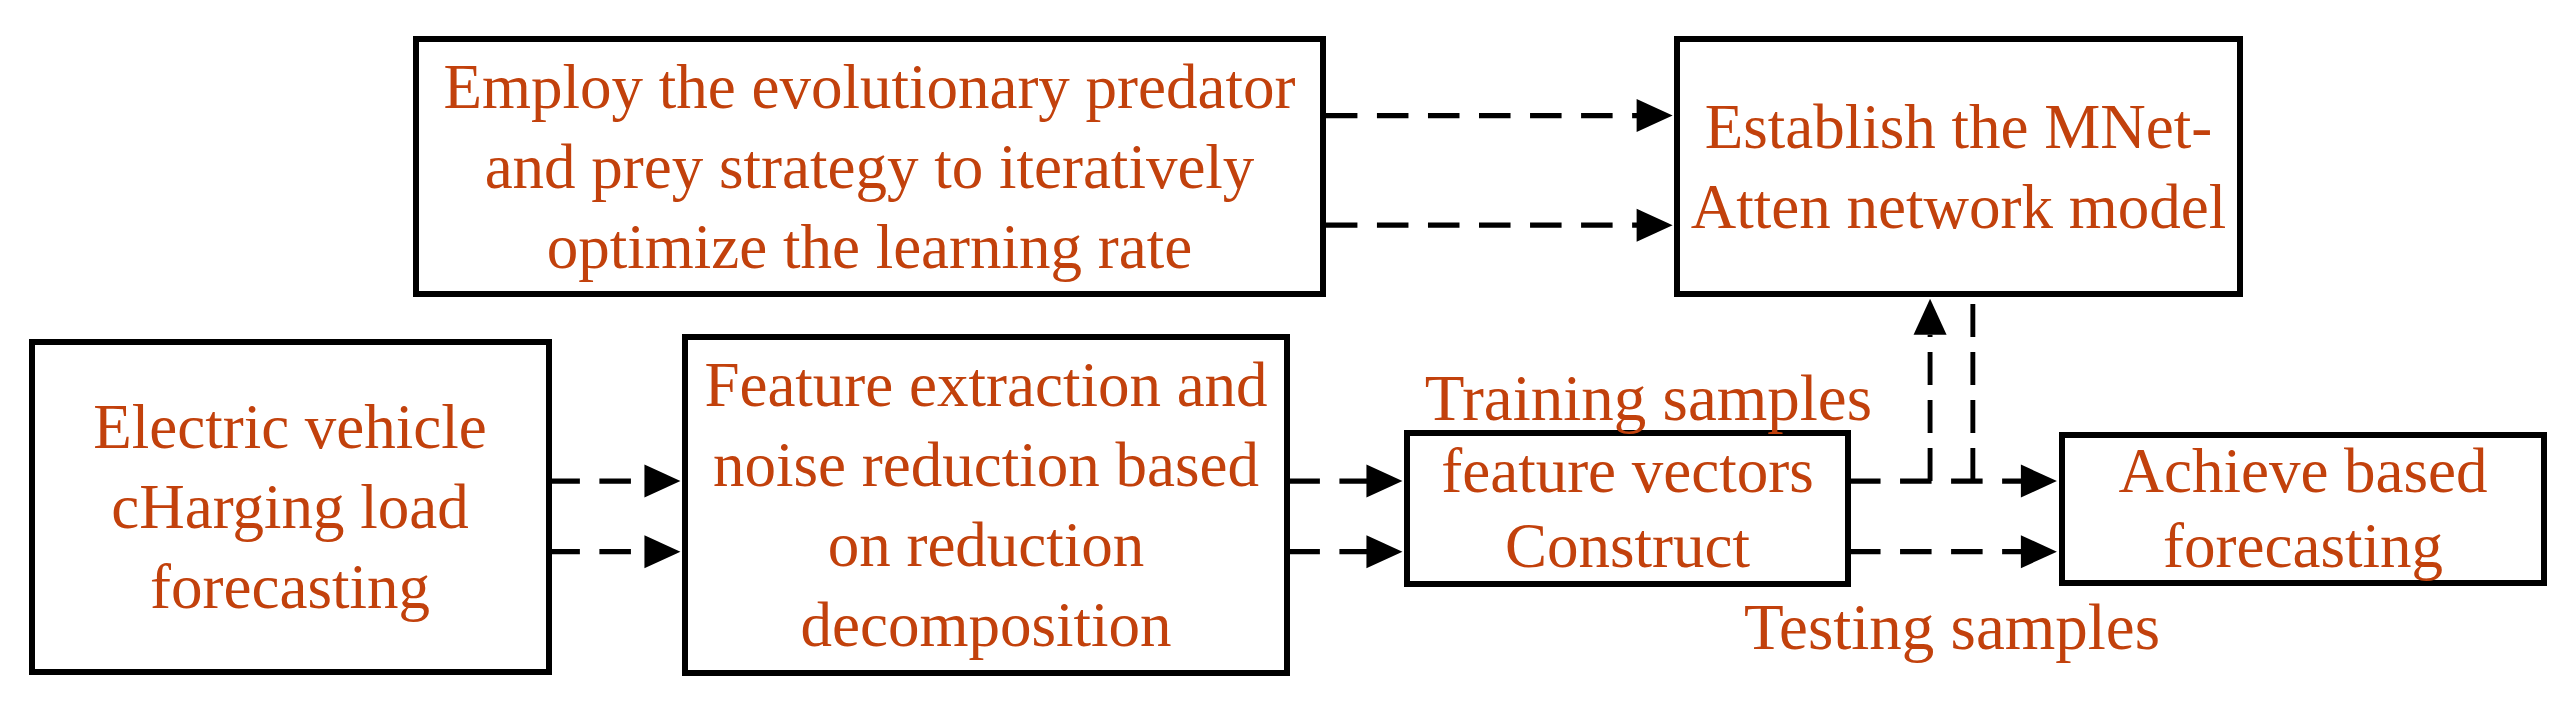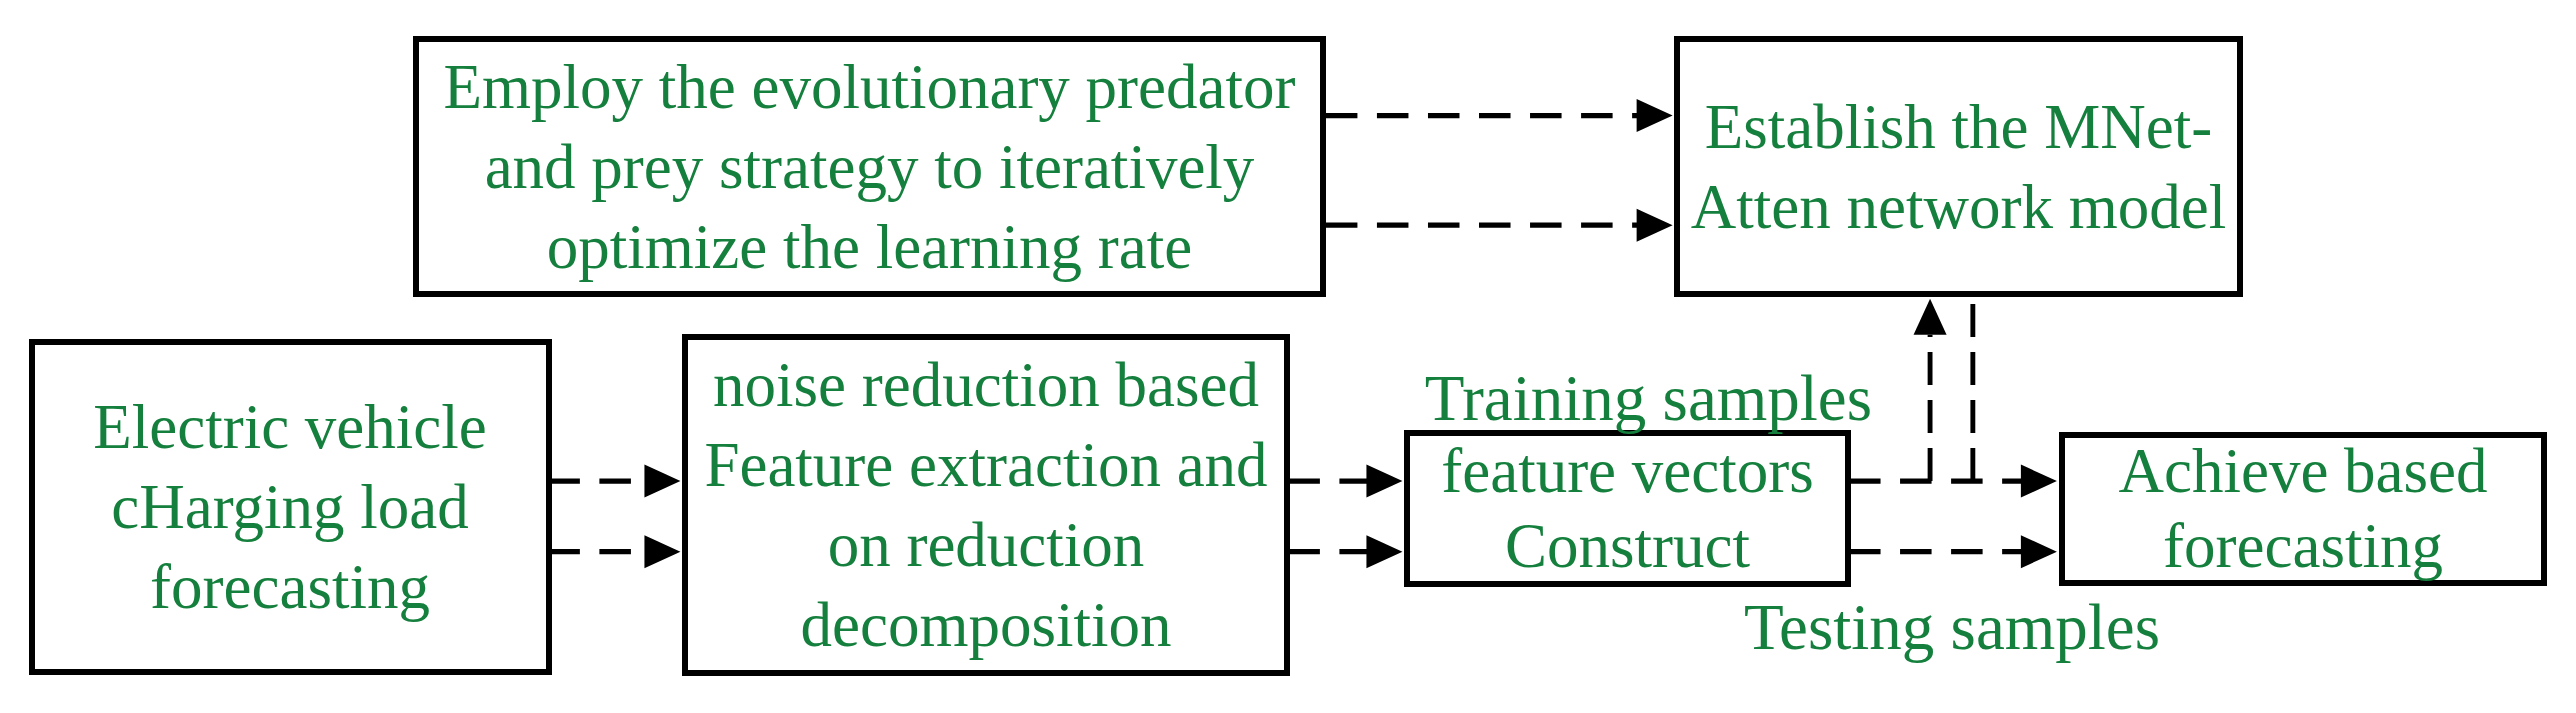--- a/index.html
+++ b/index.html
@@ -6,21 +6,21 @@
     margin: 0;
     padding: 0;
     background: #ffffff;
   }
   .canvas {
     position: relative;
     width: 2576px;
     height: 713px;
     background: #ffffff;
     font-family: "Liberation Serif", "DejaVu Serif", serif;
-    color: #15803d;
+    color: #c2410c;
     overflow: hidden;
   }
   .node {
     position: absolute;
     box-sizing: border-box;
     border: 6px solid #000000;
     background: #ffffff;
     display: flex;
     flex-direction: column;
     justify-content: center;
@@ -124,22 +124,22 @@
     <div class="line">Atten network model</div>
   </div>
 
   <div class="node" id="box-task">
     <div class="line">Electric vehicle</div>
     <div class="line">cHarging load</div>
     <div class="line">forecasting</div>
   </div>
 
   <div class="node" id="box-decomposition">
+    <div class="line">Feature extraction and</div>
     <div class="line">noise reduction based</div>
-    <div class="line">Feature extraction and</div>
     <div class="line">on reduction</div>
     <div class="line">decomposition</div>
   </div>
 
   <div class="node small" id="box-feature-vectors">
     <div class="line">feature vectors</div>
     <div class="line">Construct</div>
   </div>
 
   <div class="node small" id="box-achieve">

